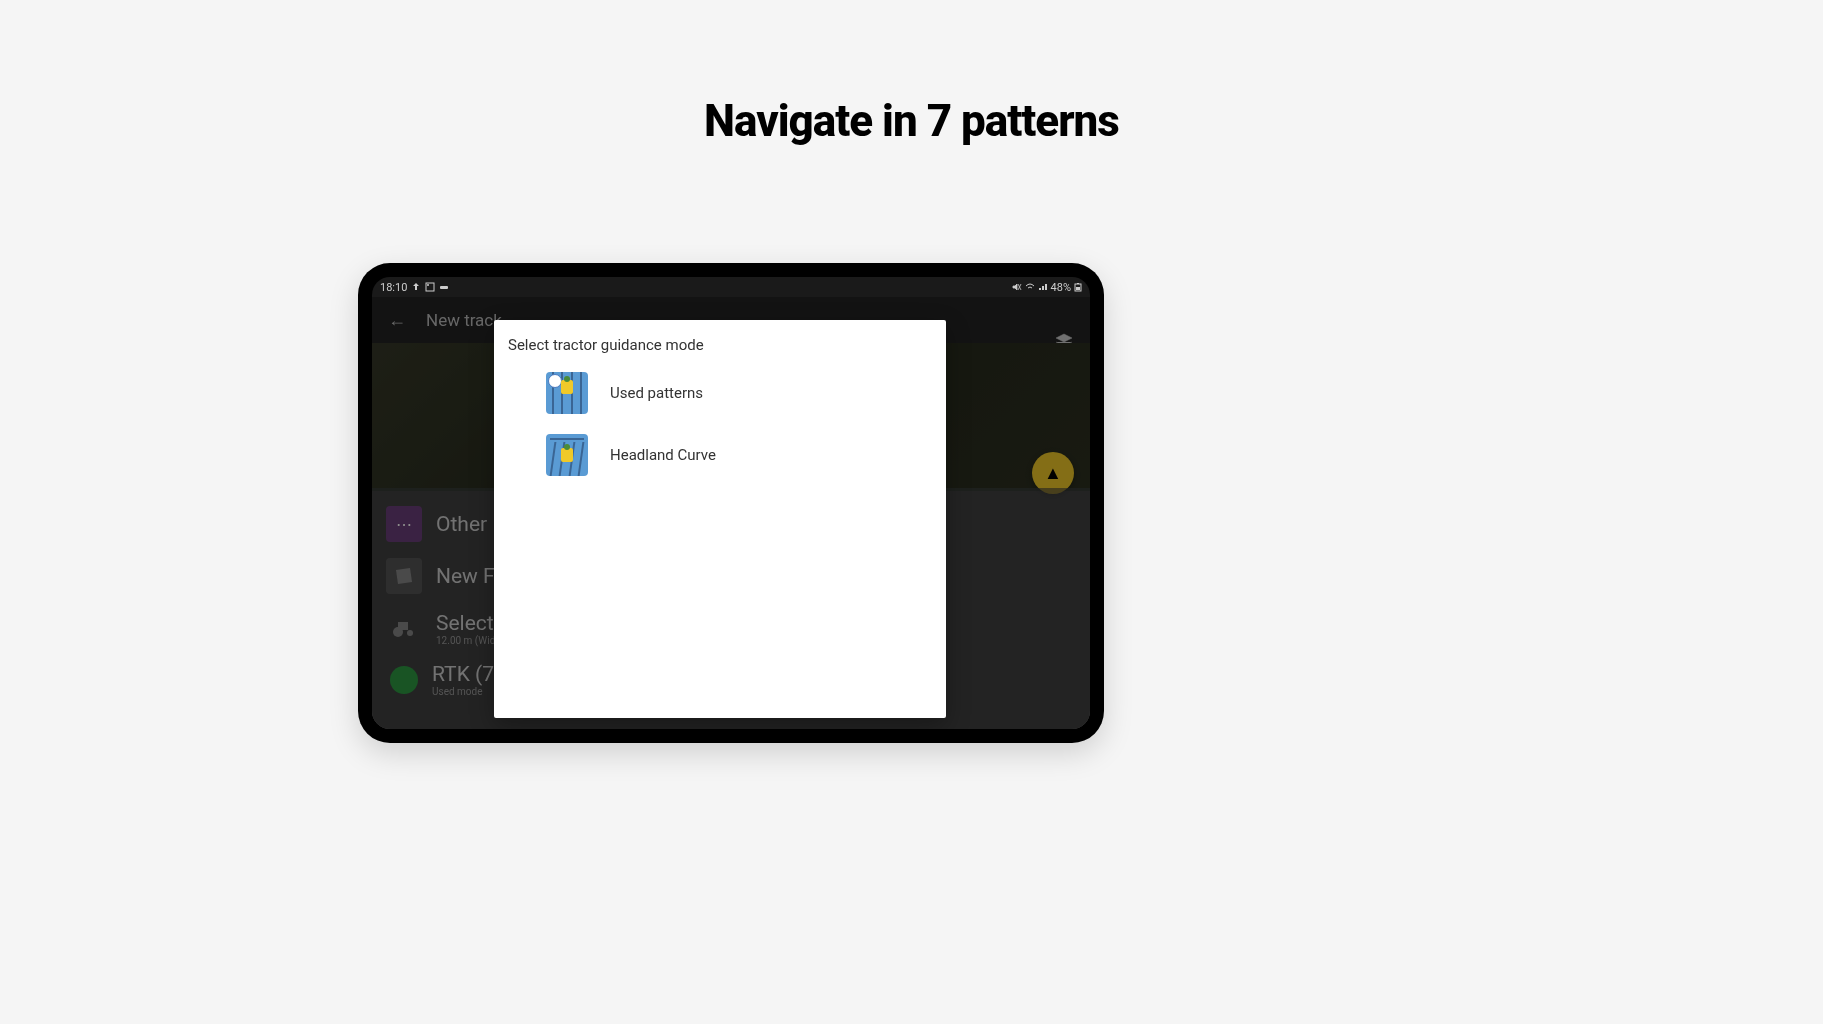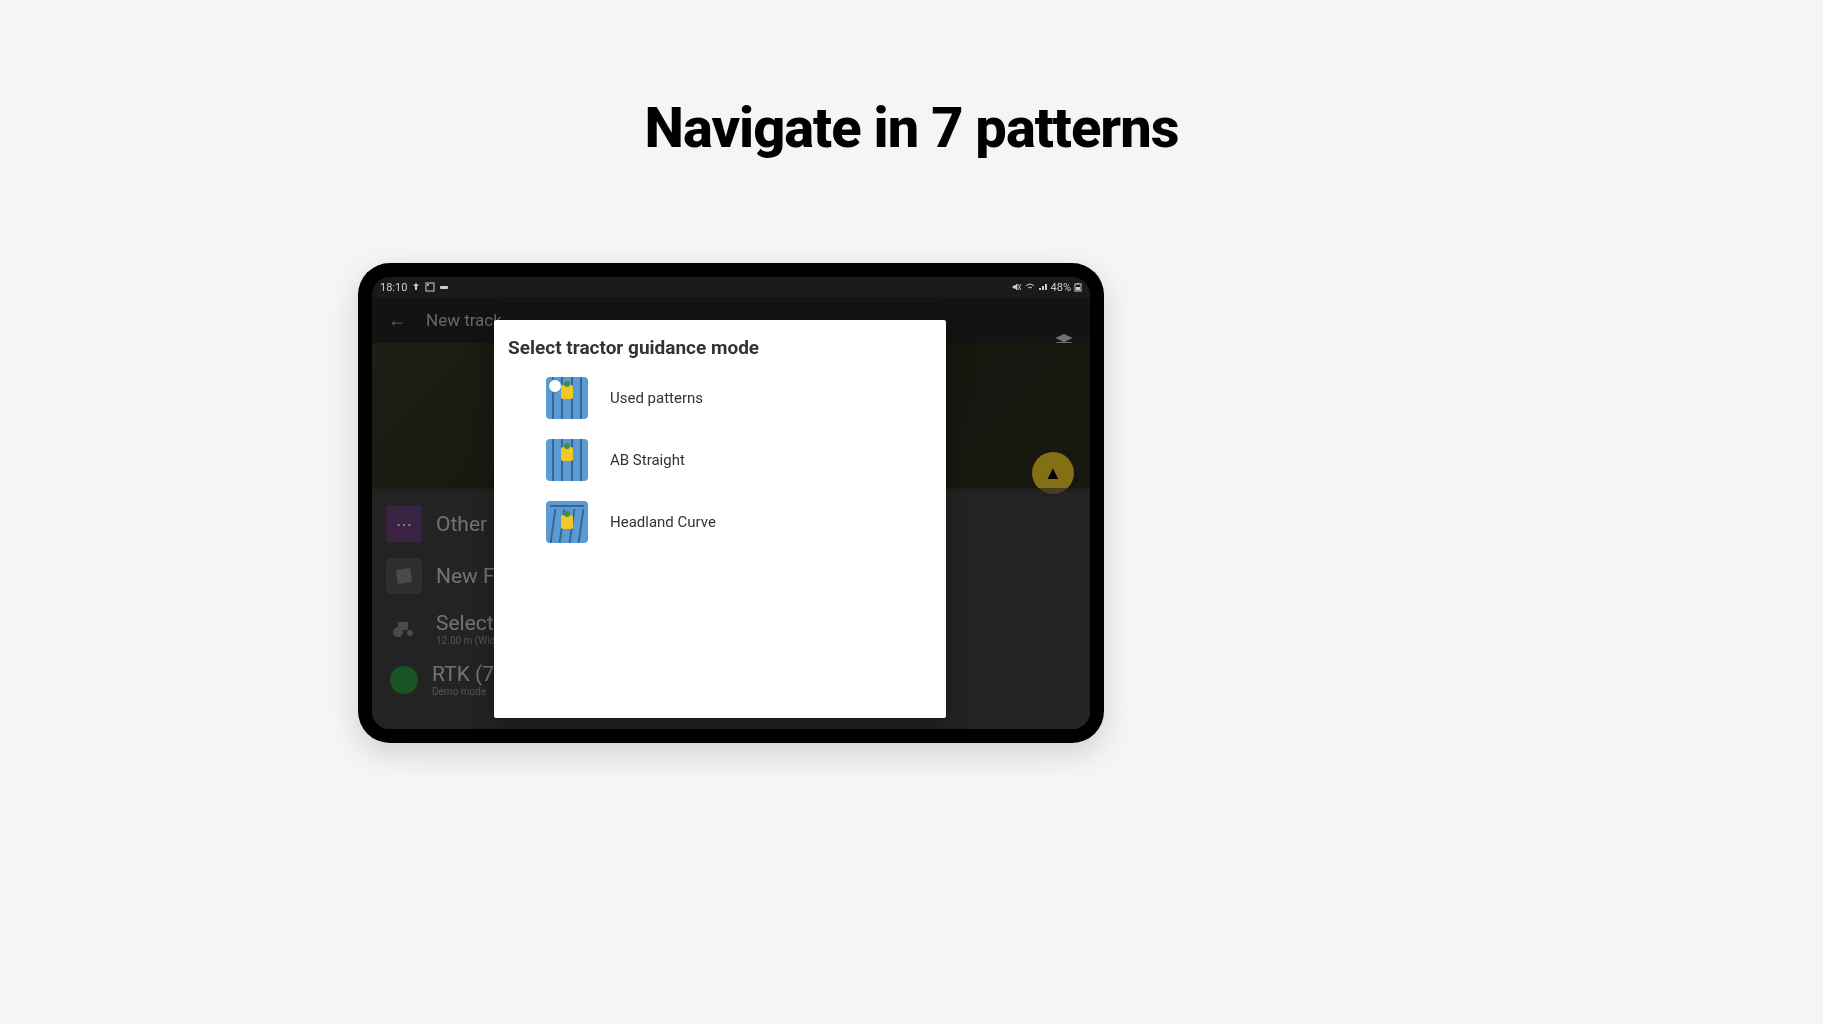--- a/index.html
+++ b/index.html
@@ -15,21 +15,21 @@
       font-family: -apple-system, BlinkMacSystemFont, 'Segoe UI', Roboto, sans-serif;
       position: relative;
       overflow: hidden;
     }
     
     .page-title {
       position: absolute;
       top: 95px;
       left: 50%;
       transform: translateX(-50%);
-      font-size: 56px;
+      font-size: 44px;
       font-weight: 800;
       color: #000;
       letter-spacing: -1px;
     }
     
     .tablet-frame {
       position: absolute;
       top: 263px;
       left: 358px;
       width: 746px;
@@ -221,22 +221,22 @@
       height: 398px;
       background: #fff;
       border-radius: 2px;
       overflow: hidden;
       z-index: 100;
       box-shadow: 0 8px 24px rgba(0,0,0,0.3);
     }
     
     .dialog-title {
       padding: 16px 14px 8px;
-      font-size: 19px;
-      font-weight: 700;
+      font-size: 15px;
+      font-weight: 400;
       color: #333;
     }
     
     .dialog-list {
       overflow-y: auto;
       height: calc(100% - 44px);
       padding-left: 40px;
     }
     
     .dialog-item {
@@ -433,21 +433,21 @@
           </div>
           <div class="panel-item-text">
             <span class="panel-item-label">Select vehicle</span>
             <span class="panel-item-sub">12.00 m (Width)</span>
           </div>
         </div>
         <div class="panel-item">
           <div class="panel-icon green"></div>
           <div class="panel-item-text">
             <span class="panel-item-label">RTK (70.0)</span>
-            <span class="panel-item-sub">Demo mode</span>
+            <span class="panel-item-sub">Used mode</span>
           </div>
         </div>
       </div>
 
       <div class="dim-overlay"></div>
 
       <div class="dialog">
         <div class="dialog-title">Select tractor guidance mode</div>
         <div class="dialog-list">
 
@@ -458,32 +458,20 @@
                   <span></span>
                   <span></span>
                   <span></span>
                 </div>
               <div class="icon-clock"></div>
               <div class="icon-marker"></div>
             </div>
             <span class="dialog-item-label">Used patterns</span>
           </div>
 
-          <div class="dialog-item">
-            <div class="dialog-icon">
-              <div class="icon-stripes">
-                  <span></span>
-                  <span></span>
-                  <span></span>
-                  <span></span>
-                </div>
-              <div class="icon-marker"></div>
-            </div>
-            <span class="dialog-item-label">AB Straight</span>
-          </div>
 
 
 
 
           <div class="dialog-item">
             <div class="dialog-icon icon-curve">
               <div class="icon-headland-line"></div>
               <div class="icon-stripes" style="top:8px;">
                   <span></span>
                   <span></span>

